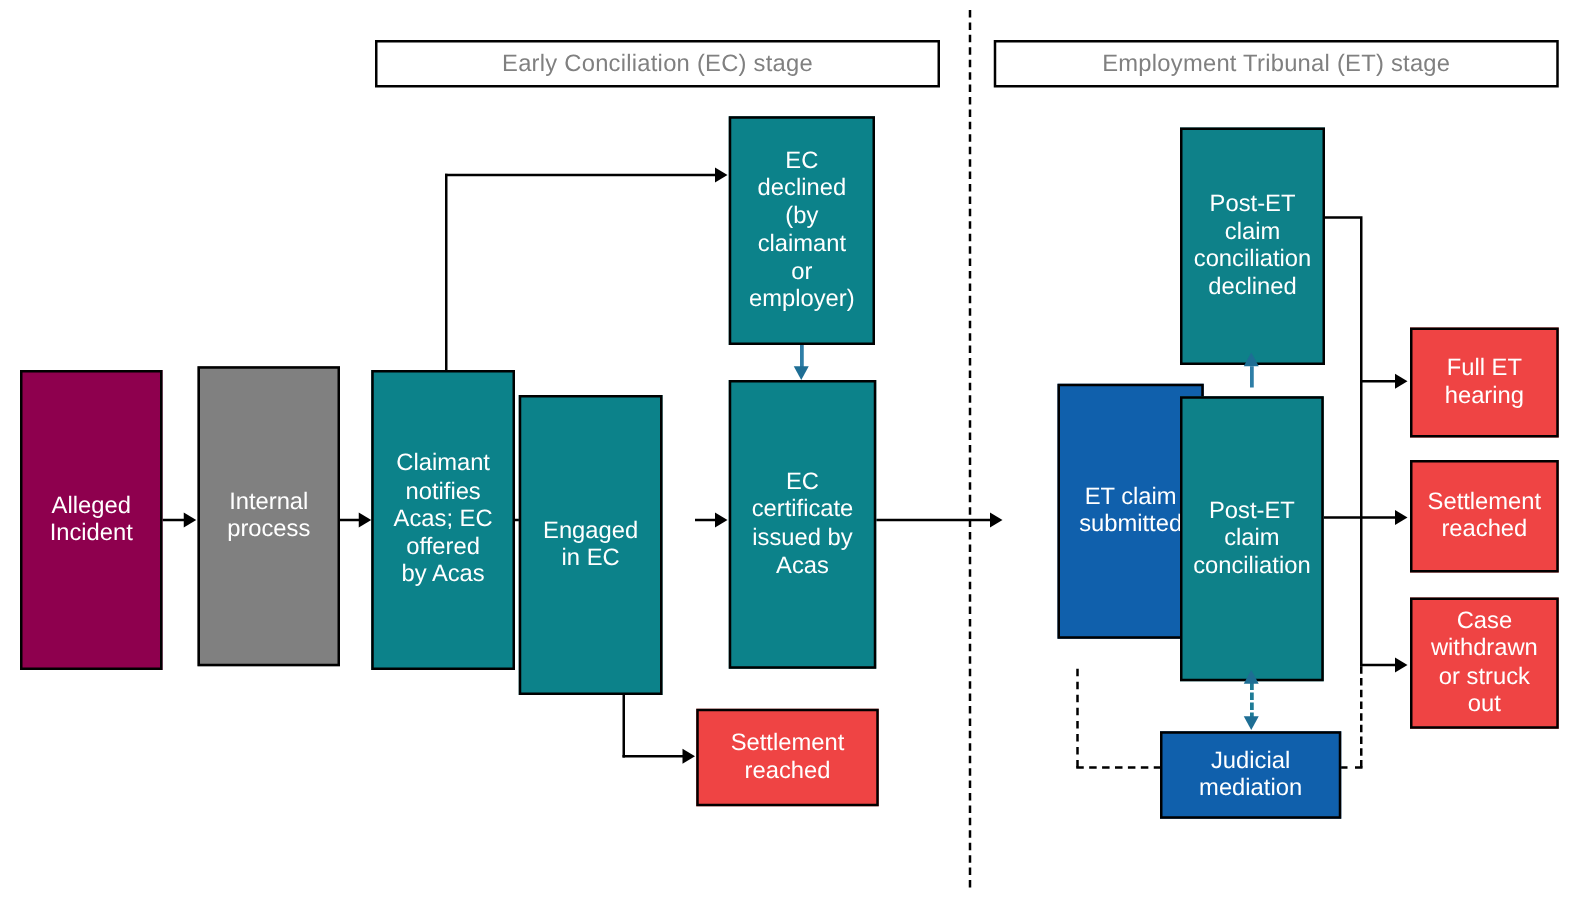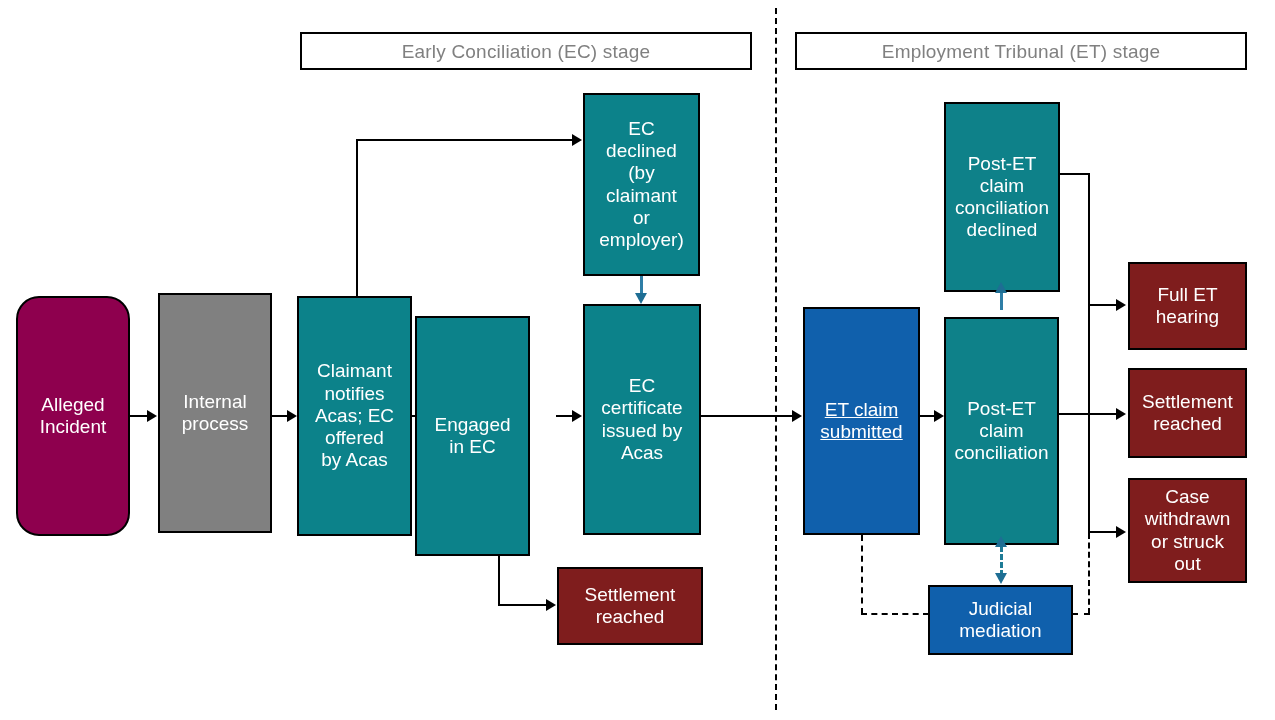--- a/index.html
+++ b/index.html
@@ -46,21 +46,21 @@
     align-items: center;
     justify-content: center;
     padding: 2px 3px;
     white-space: pre-line;
     z-index: 5;
   }
   .c-magenta { background: #8E004E; }
   .c-grey    { background: #808080; }
   .c-teal    { background: #0C828A; }
   .c-teal2   { background: #0E8189; margin-top: 10px; }
-  .c-purple  { background: #7f1d1d; align-items: center; }
+  .c-purple  { background: #ef4444; align-items: center; }
   .c-blue    { background: #1060AC; }
 
   
   .hline, .vline {
     position: absolute;
     background: #000000;
     z-index: 2;
   }
   .hline { height: 2px; }
   .vline { width: 2px; }
@@ -190,21 +190,21 @@
   <div class="vline-dash" style="left:861px; top:535px; height:79px;"></div>
   <div class="hline-dash" style="left:861px; top:613px; width:68px;"></div>
 
   <div class="hline-dash" style="left:1072px; top:613px; width:18px;"></div>
   <div class="vline-dash" style="left:1088px; top:533px; height:81px;"></div>
 
   <div class="teal-v-dash" style="left:1000px; top:546px; height:30px;"></div>
   <div class="teal-arrow-u" style="left:995px; top:536px;"></div>
   <div class="teal-arrow-d" style="left:995px; top:573px;"></div>
 
-  <div class="node c-magenta" style="left:16px; top:296px; width:114px; height:240px;border-radius:23px;">
+  <div class="node c-magenta" style="left:16px; top:296px; width:114px; height:240px;">
     <span>Alleged
 Incident</span>
   </div>
 
   <div class="node c-grey" style="left:158px; top:293px; width:114px; height:240px;">
     <span>Internal
 process</span>
   </div>
 
   <div class="node c-teal" style="left:297px; top:296px; width:115px; height:240px;">
@@ -234,21 +234,21 @@
 certificate
 issued by
 Acas</span>
   </div>
 
   <div class="node c-purple" style="left:557px; top:567px; width:146px; height:78px;">
     <span>Settlement
 reached</span>
   </div>
 
-  <div class="node c-blue" style="left:803px; top:307px; width:117px; height:228px;text-decoration:underline;">
+  <div class="node c-blue" style="left:846px; top:307px; width:117px; height:204px;">
     <span>ET claim
 submitted</span>
   </div>
 
   <div class="node c-teal2" style="left:944px; top:307px; width:115px; height:228px;">
     <span>Post-ET
 claim
 conciliation</span>
   </div>
 

